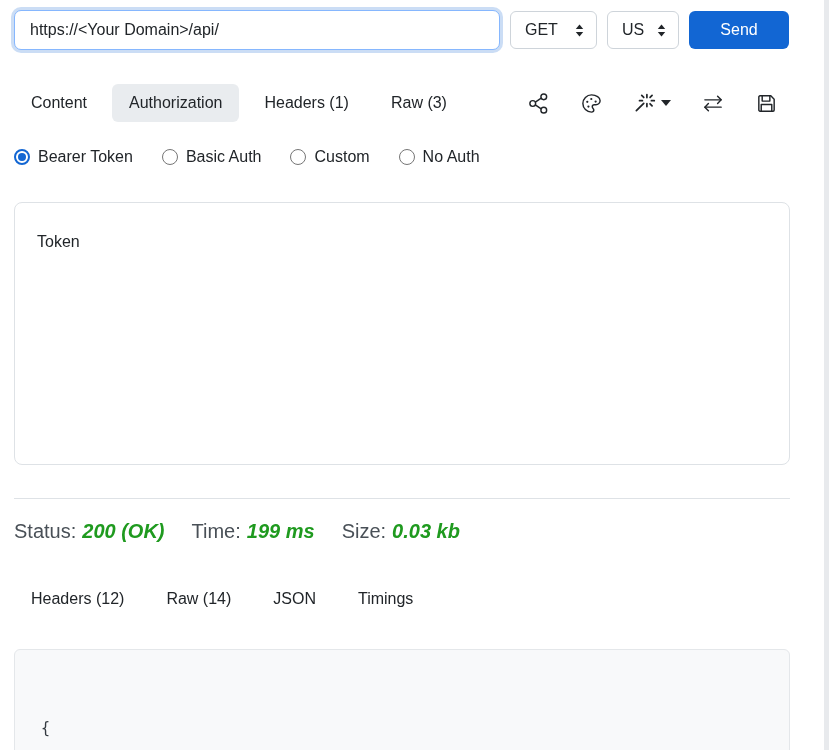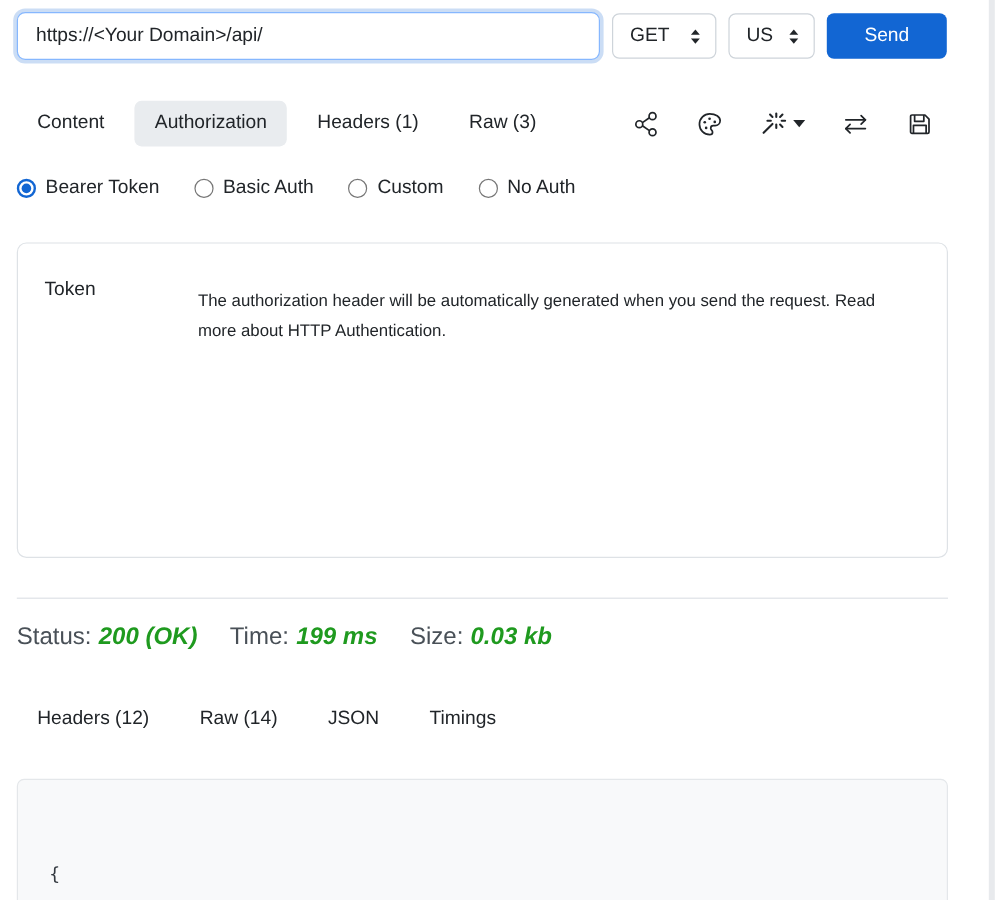--- a/index.html
+++ b/index.html
@@ -206,21 +206,20 @@
     <span class="radio-opt">
       <span class="radio"></span>
       <span>No Auth</span>
     </span>
   </div>
 
   <div class="panel">
     <div class="token-row">
       <div class="token-label">Token</div>
       <div class="token-col">
-        <div class="helper">The authorization header will be automatically generated when you send the request. Read more about HTTP Authentication.</div>
       </div>
     </div>
   </div>
 
   <hr class="divider">
 
   <div class="status-row">
     <span class="stat">
       <span class="lbl">Status:</span><span class="val">200 (OK)</span>
     </span>

